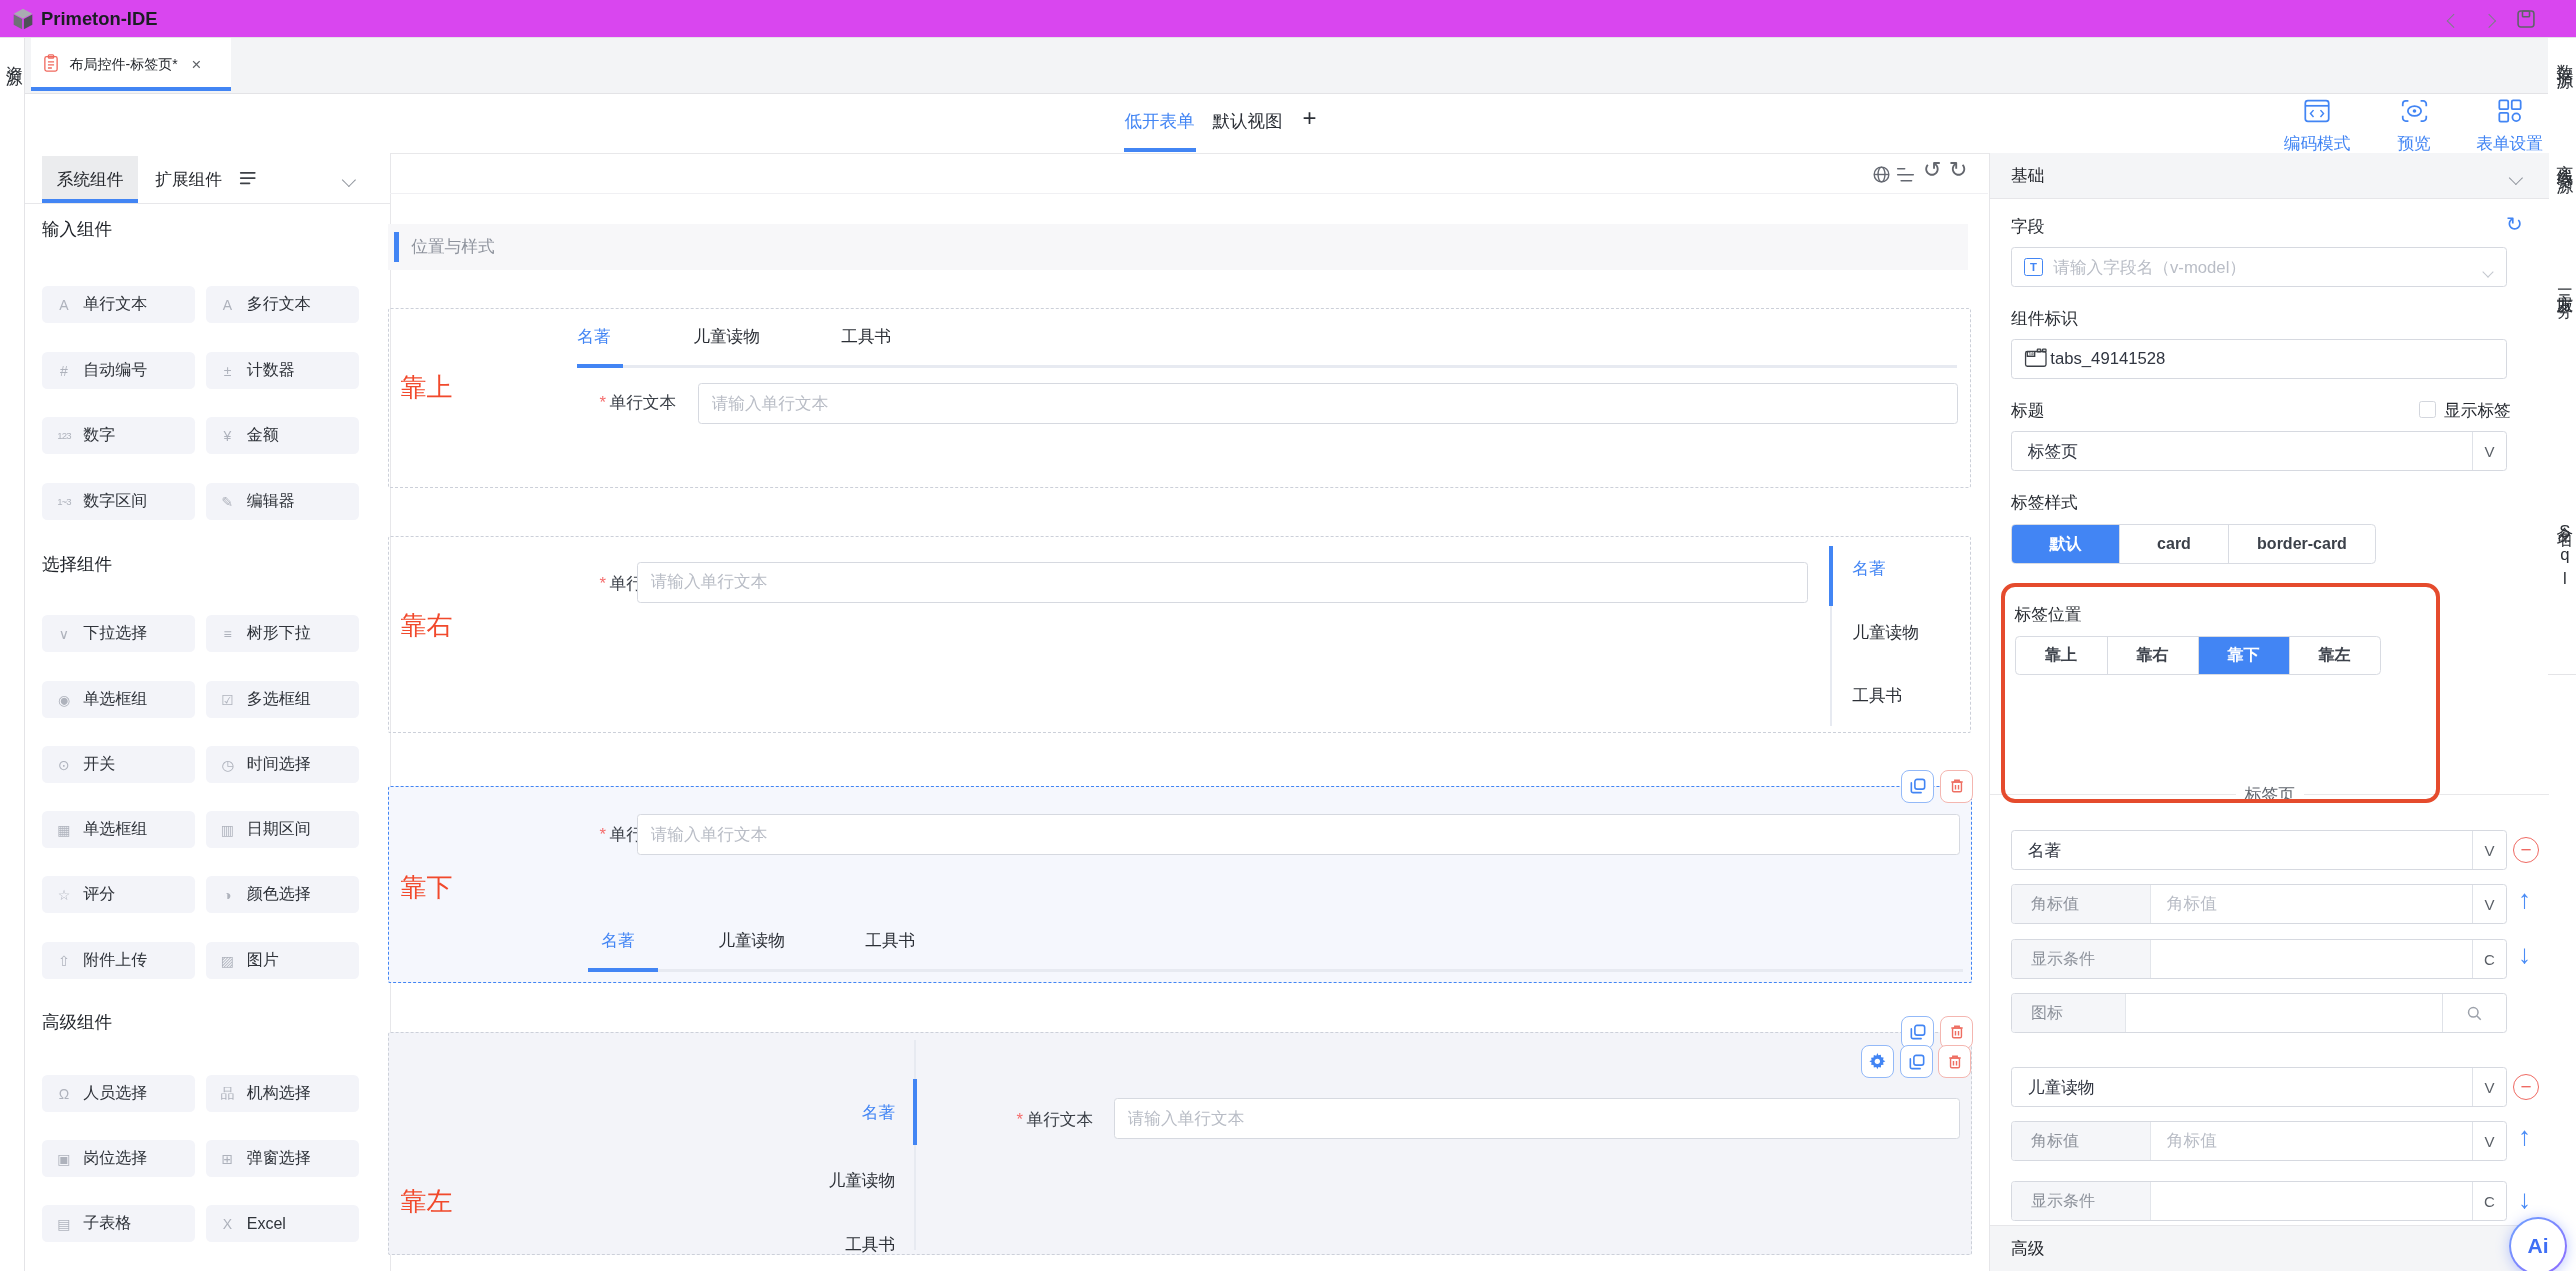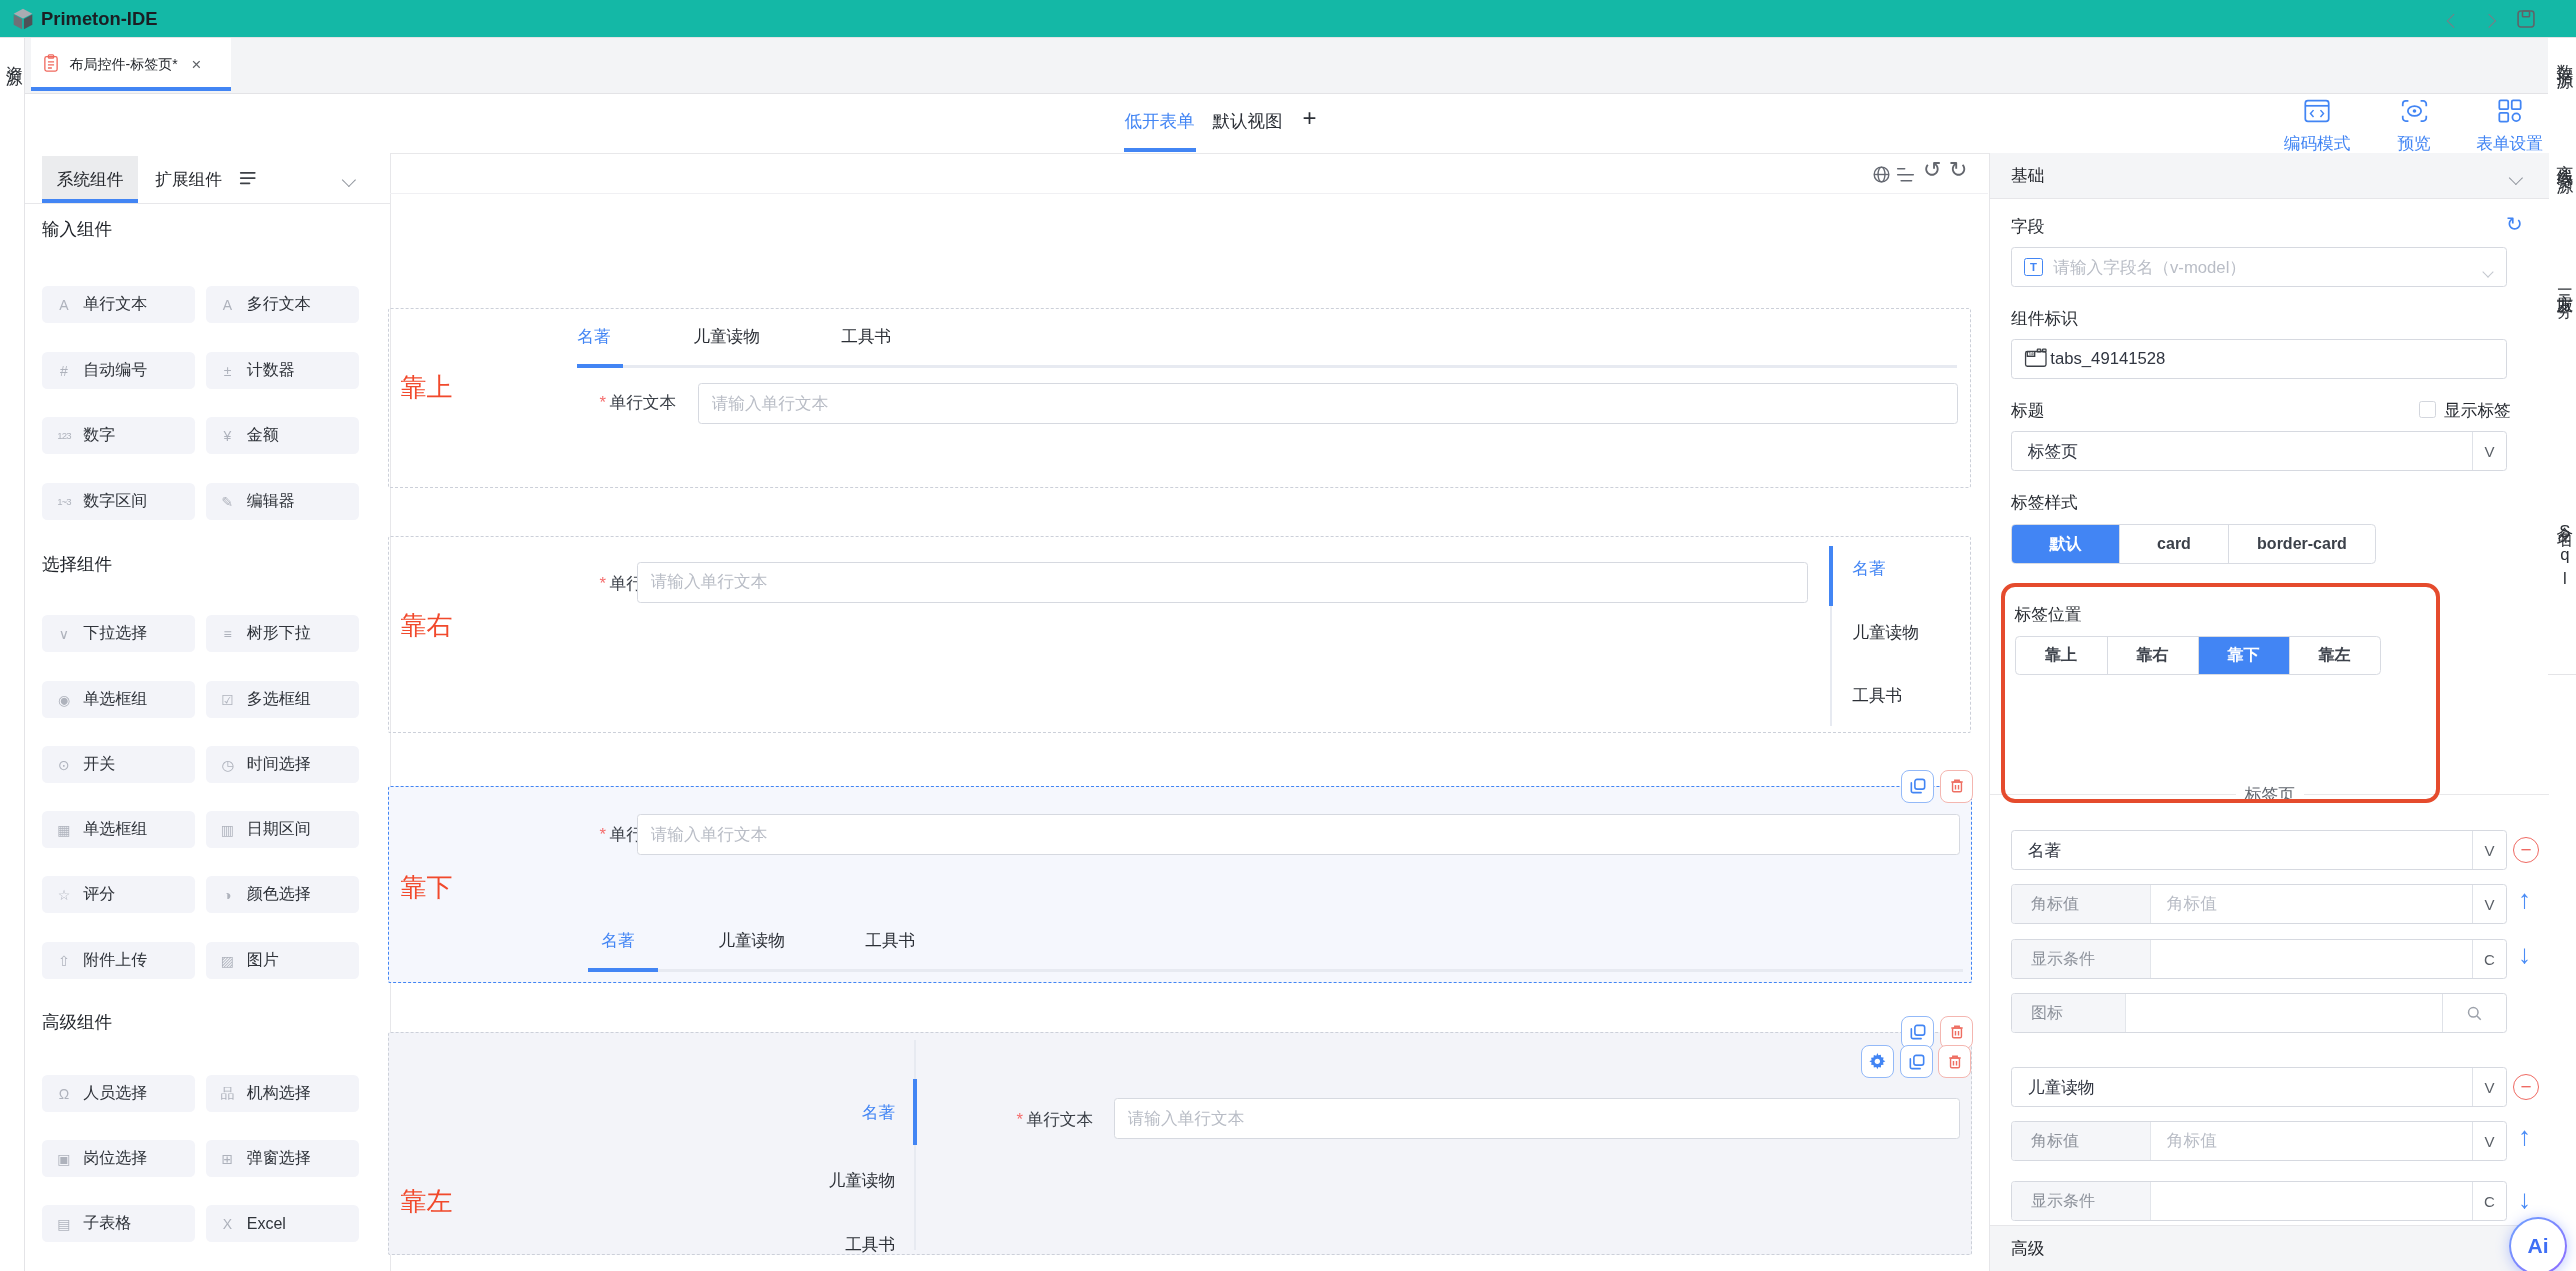--- a/index.html
+++ b/index.html
@@ -1,20 +1,20 @@
 <!DOCTYPE html>
 <html style="font-size:14px"><head>
 <meta charset="utf-8">
 <style>
   html,body{margin:0;padding:0;}
   body{font-family:"Liberation Sans","DejaVu Sans",sans-serif;background:#fff;}
   #root{position:relative;width:2576px;height:1271px;overflow:hidden;background:#fff;}
   .abs{position:absolute;}
   
-  #titlebar{left:0;top:0;width:2576px;height:38px;background:#14b8a6;border-bottom:0.9px solid #e3e3e6;box-sizing:border-box;}
+  #titlebar{left:0;top:0;width:2576px;height:38px;background:#d946ef;border-bottom:0.9px solid #e3e3e6;box-sizing:border-box;}
   .app-title{font-size:18.4px;font-weight:bold;color:#1b1e23;}
   
   #docrow{left:24.6px;top:38px;width:2523px;height:56px;background:#f3f4f6;border-bottom:0.9px solid #e3e3e6;box-sizing:border-box;}
   .doc-tab{position:absolute;left:6.1px;top:0;width:200px;height:53px;background:#fff;display:flex;align-items:center;gap:10.5px;padding-left:12.3px;box-sizing:border-box;}
   .doc-tab-bar{position:absolute;left:6.1px;top:49px;width:200px;height:3.5px;background:#4285f4;}
   
   .dock{background:#fff;}
   .vtext{writing-mode:vertical-rl;text-orientation:upright;letter-spacing:4.4px;font-size:16.7px;color:#2c3036;white-space:nowrap;}
   
   #toolrow{left:24.6px;top:94px;width:2523px;height:60px;background:#fff;border-bottom:0.9px solid #e8e8ea;box-sizing:border-box;}
@@ -299,20 +299,24 @@
     </span>
     <span class="abs" style="left:1506px;top:13px;">
       <svg width="19" height="17.5" viewBox="0 0 22 20" fill="none" stroke="#646871" stroke-width="1.9" stroke-linecap="round">
           <path d="M2 3h8M2 10h18M6 17h12"></path>
         </svg>
     </span>
     <span class="abs" style="left:1533px;top:4.4px;font-size:22px;color:#63666d;">↺</span>
     <span class="abs" style="left:1559px;top:4.4px;font-size:22px;color:#63666d;">↻</span>
     <div class="abs" style="left:0;top:40px;width:1598px;height:0.9px;background:#f0f0f3;"></div>
 
+    <div class="abs" style="left:-1.8px;top:71px;width:1580px;height:46px;background:#f7f7f9;">
+      <div class="abs" style="left:5.3px;top:8px;width:5.3px;height:30px;background:#4285f4;"></div>
+      <span class="abs" style="left:23px;top:11.4px;font-size:16.7px;color:#8d929c;">位置与样式</span>
+    </div>
 
     <div class="sec" style="left:-1.8px;top:155px;width:1583px;height:180px;">
       <span class="tabl on" style="left:188px;top:16px;">名著</span>
       <span class="tabl" style="left:304px;top:16px;">儿童读物</span>
       <span class="tabl" style="left:452px;top:16px;">工具书</span>
       <div class="abar" style="left:188px;top:55px;width:46px;height:3.5px;"></div>
       <div class="track" style="left:234px;top:56px;width:1334px;height:2.6px;"></div>
       <span class="flabel" style="left:173px;top:82px;width:114px;"><span class="star">*</span><span>单行文本</span></span>
       <input class="ipt abs" style="left: 309px; top: 74px; width: 1260px; height: 41px;" placeholder="请输入单行文本">
       <span class="red-label" style="left:11.4px;top:61px;">靠上</span>

